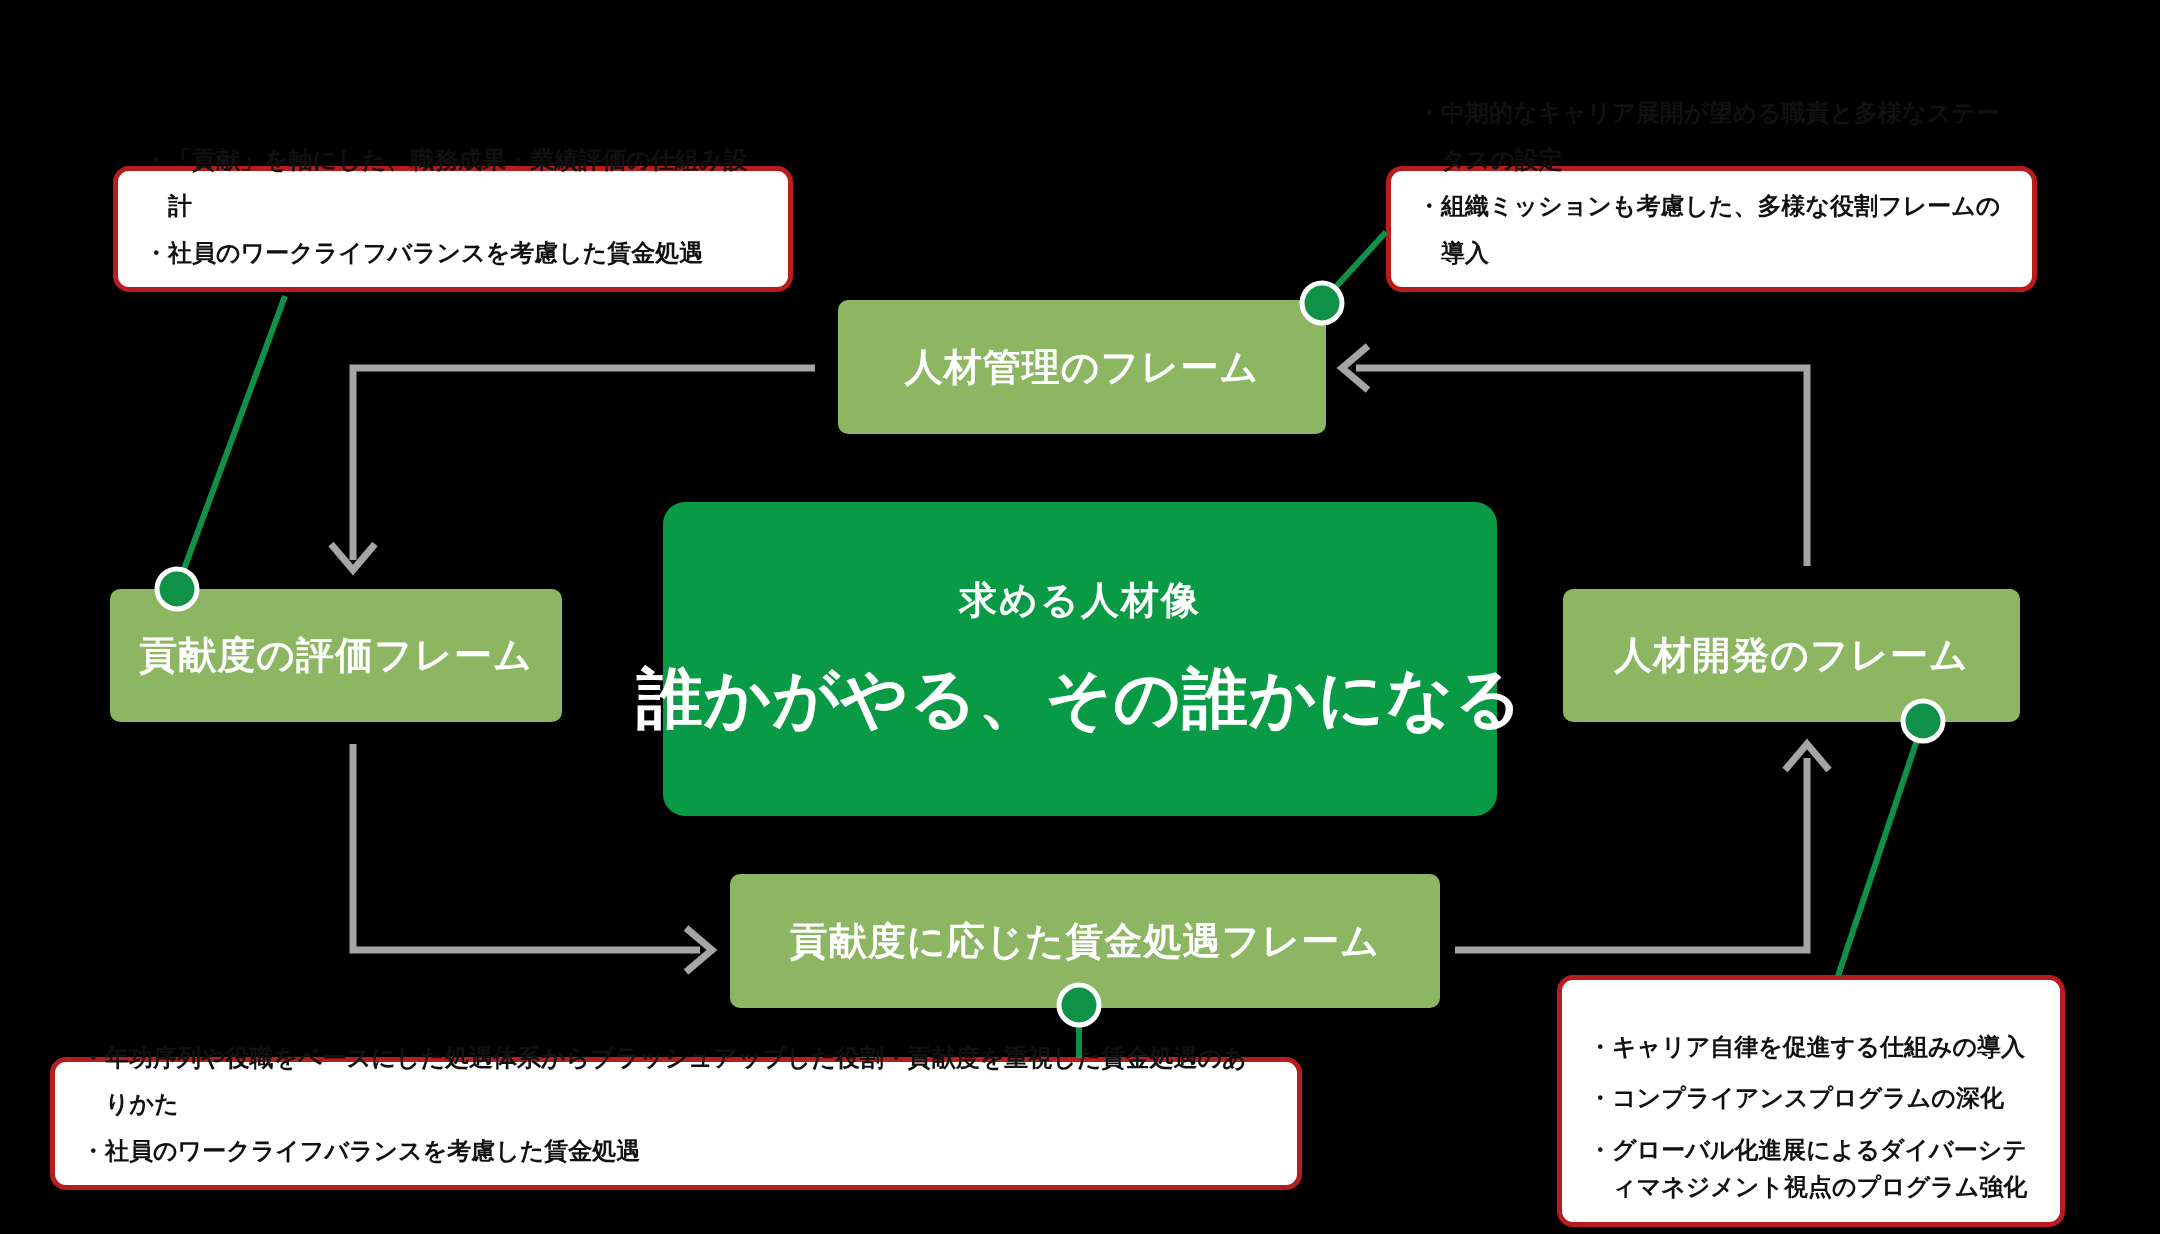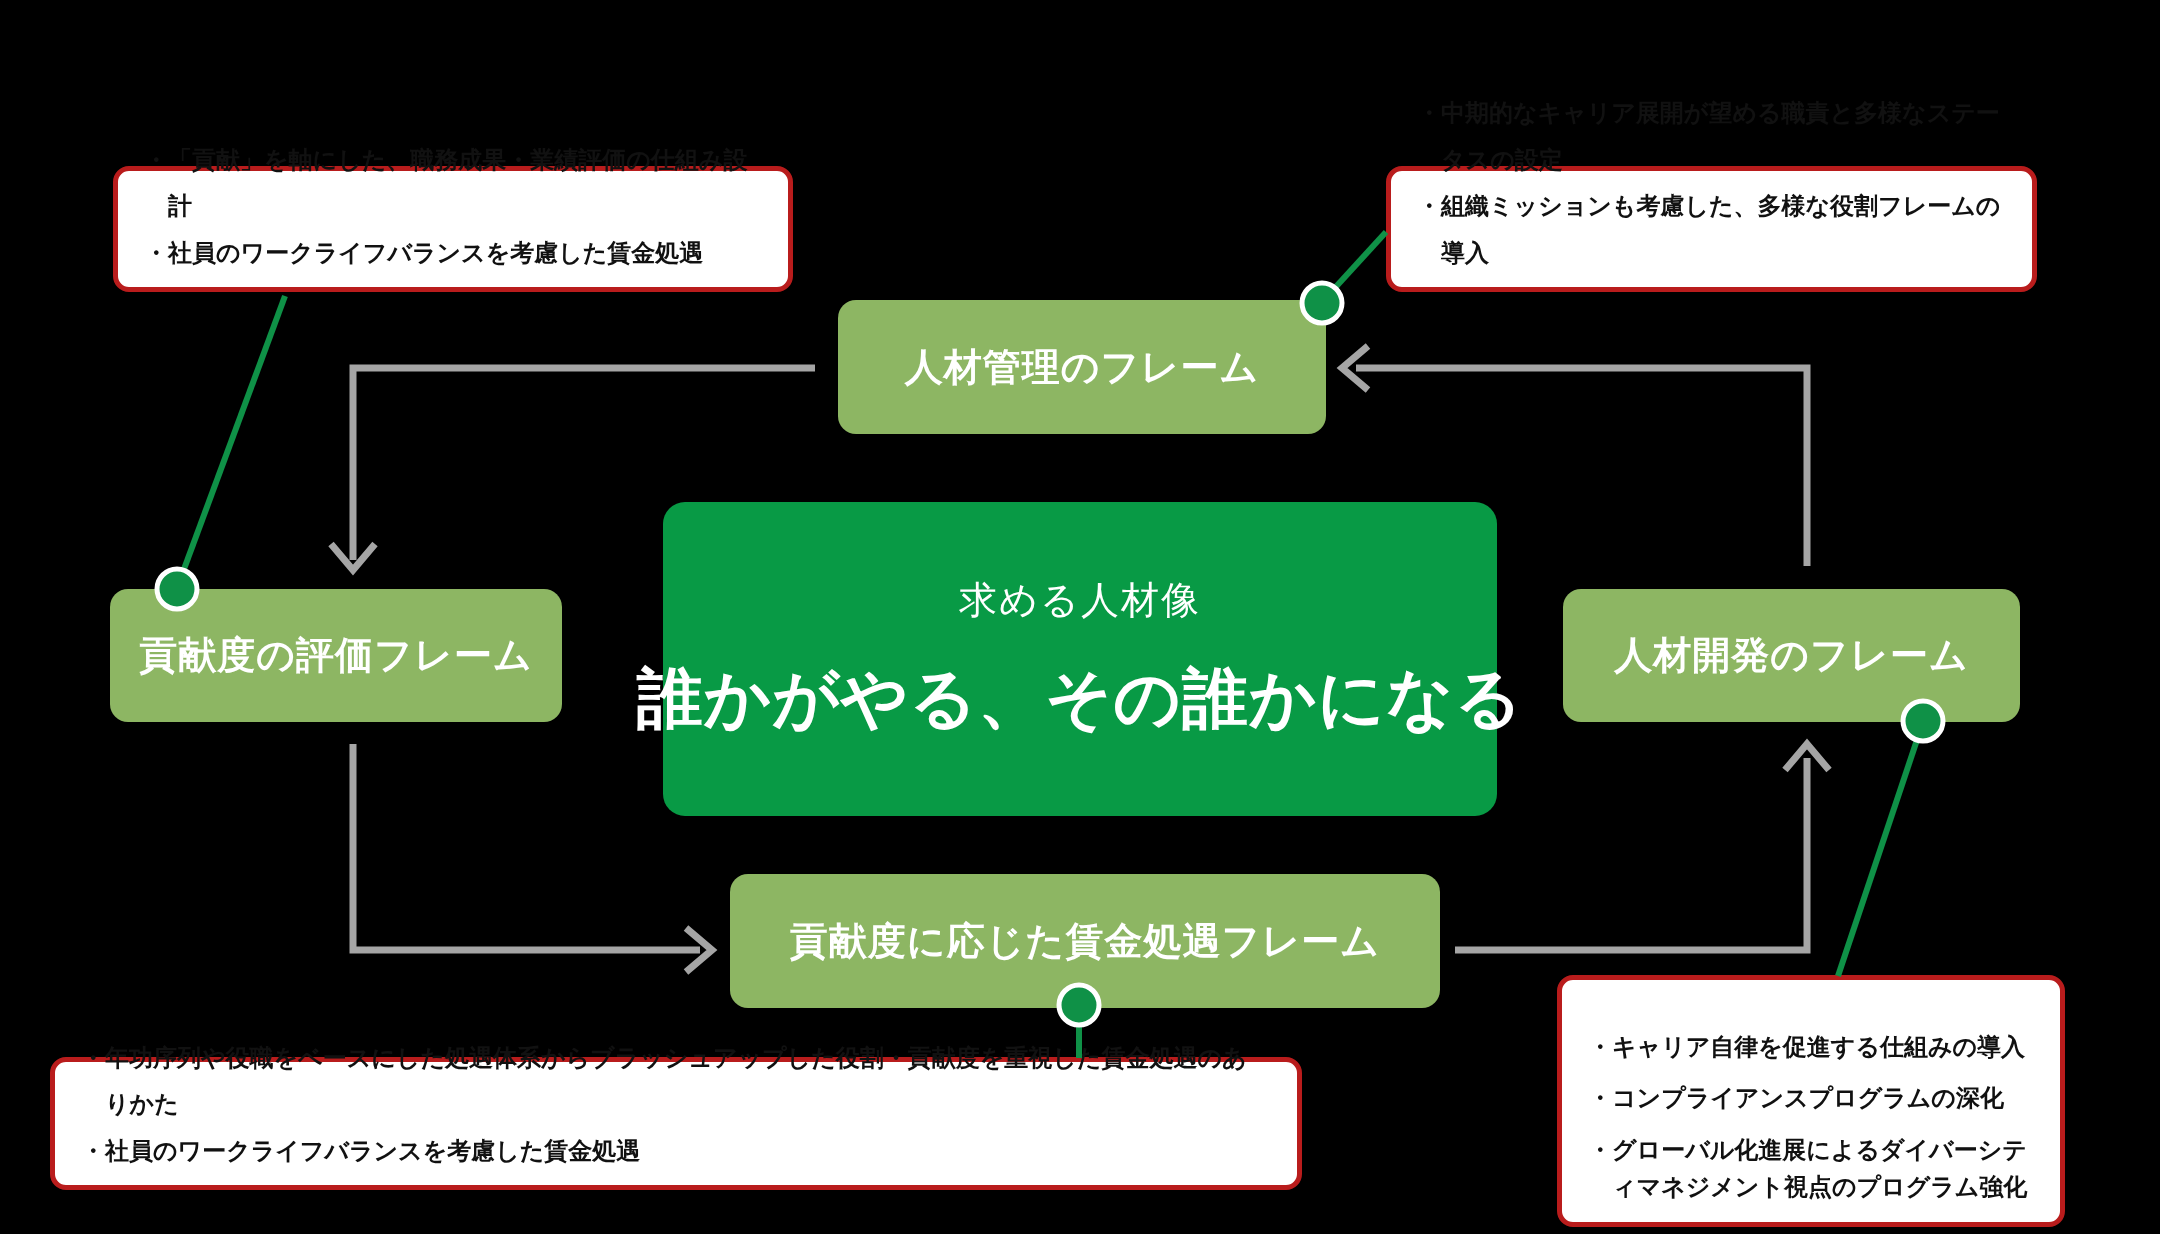--- a/index.html
+++ b/index.html
@@ -19,21 +19,21 @@
     position: absolute;
     left: 0; top: 0;
     width: 2160px;
     height: 1234px;
     pointer-events: none;
     z-index: 3;
   }
   .frame-box {
     position: absolute;
     background: #8DB663;
-    border-radius: 18px;
+    border-radius: 10px;
     display: flex;
     align-items: center;
     justify-content: center;
     z-index: 2;
   }
   .frame-label {
     color: #FFFFFF;
     font-size: 38px;
     font-weight: bold;
     letter-spacing: 1px;
@@ -48,21 +48,21 @@
     display: flex;
     flex-direction: column;
     align-items: center;
     justify-content: center;
     gap: 28px;
     z-index: 2;
   }
   #center-subtitle {
     color: #FFFFFF;
     font-size: 38px;
-    font-weight: normal;
+    font-weight: bold;
     letter-spacing: 2px;
     white-space: nowrap;
   }
   #center-title {
     color: #FFFFFF;
     font-size: 66px;
     font-weight: bold;
     letter-spacing: 1px;
     white-space: nowrap;
   }

